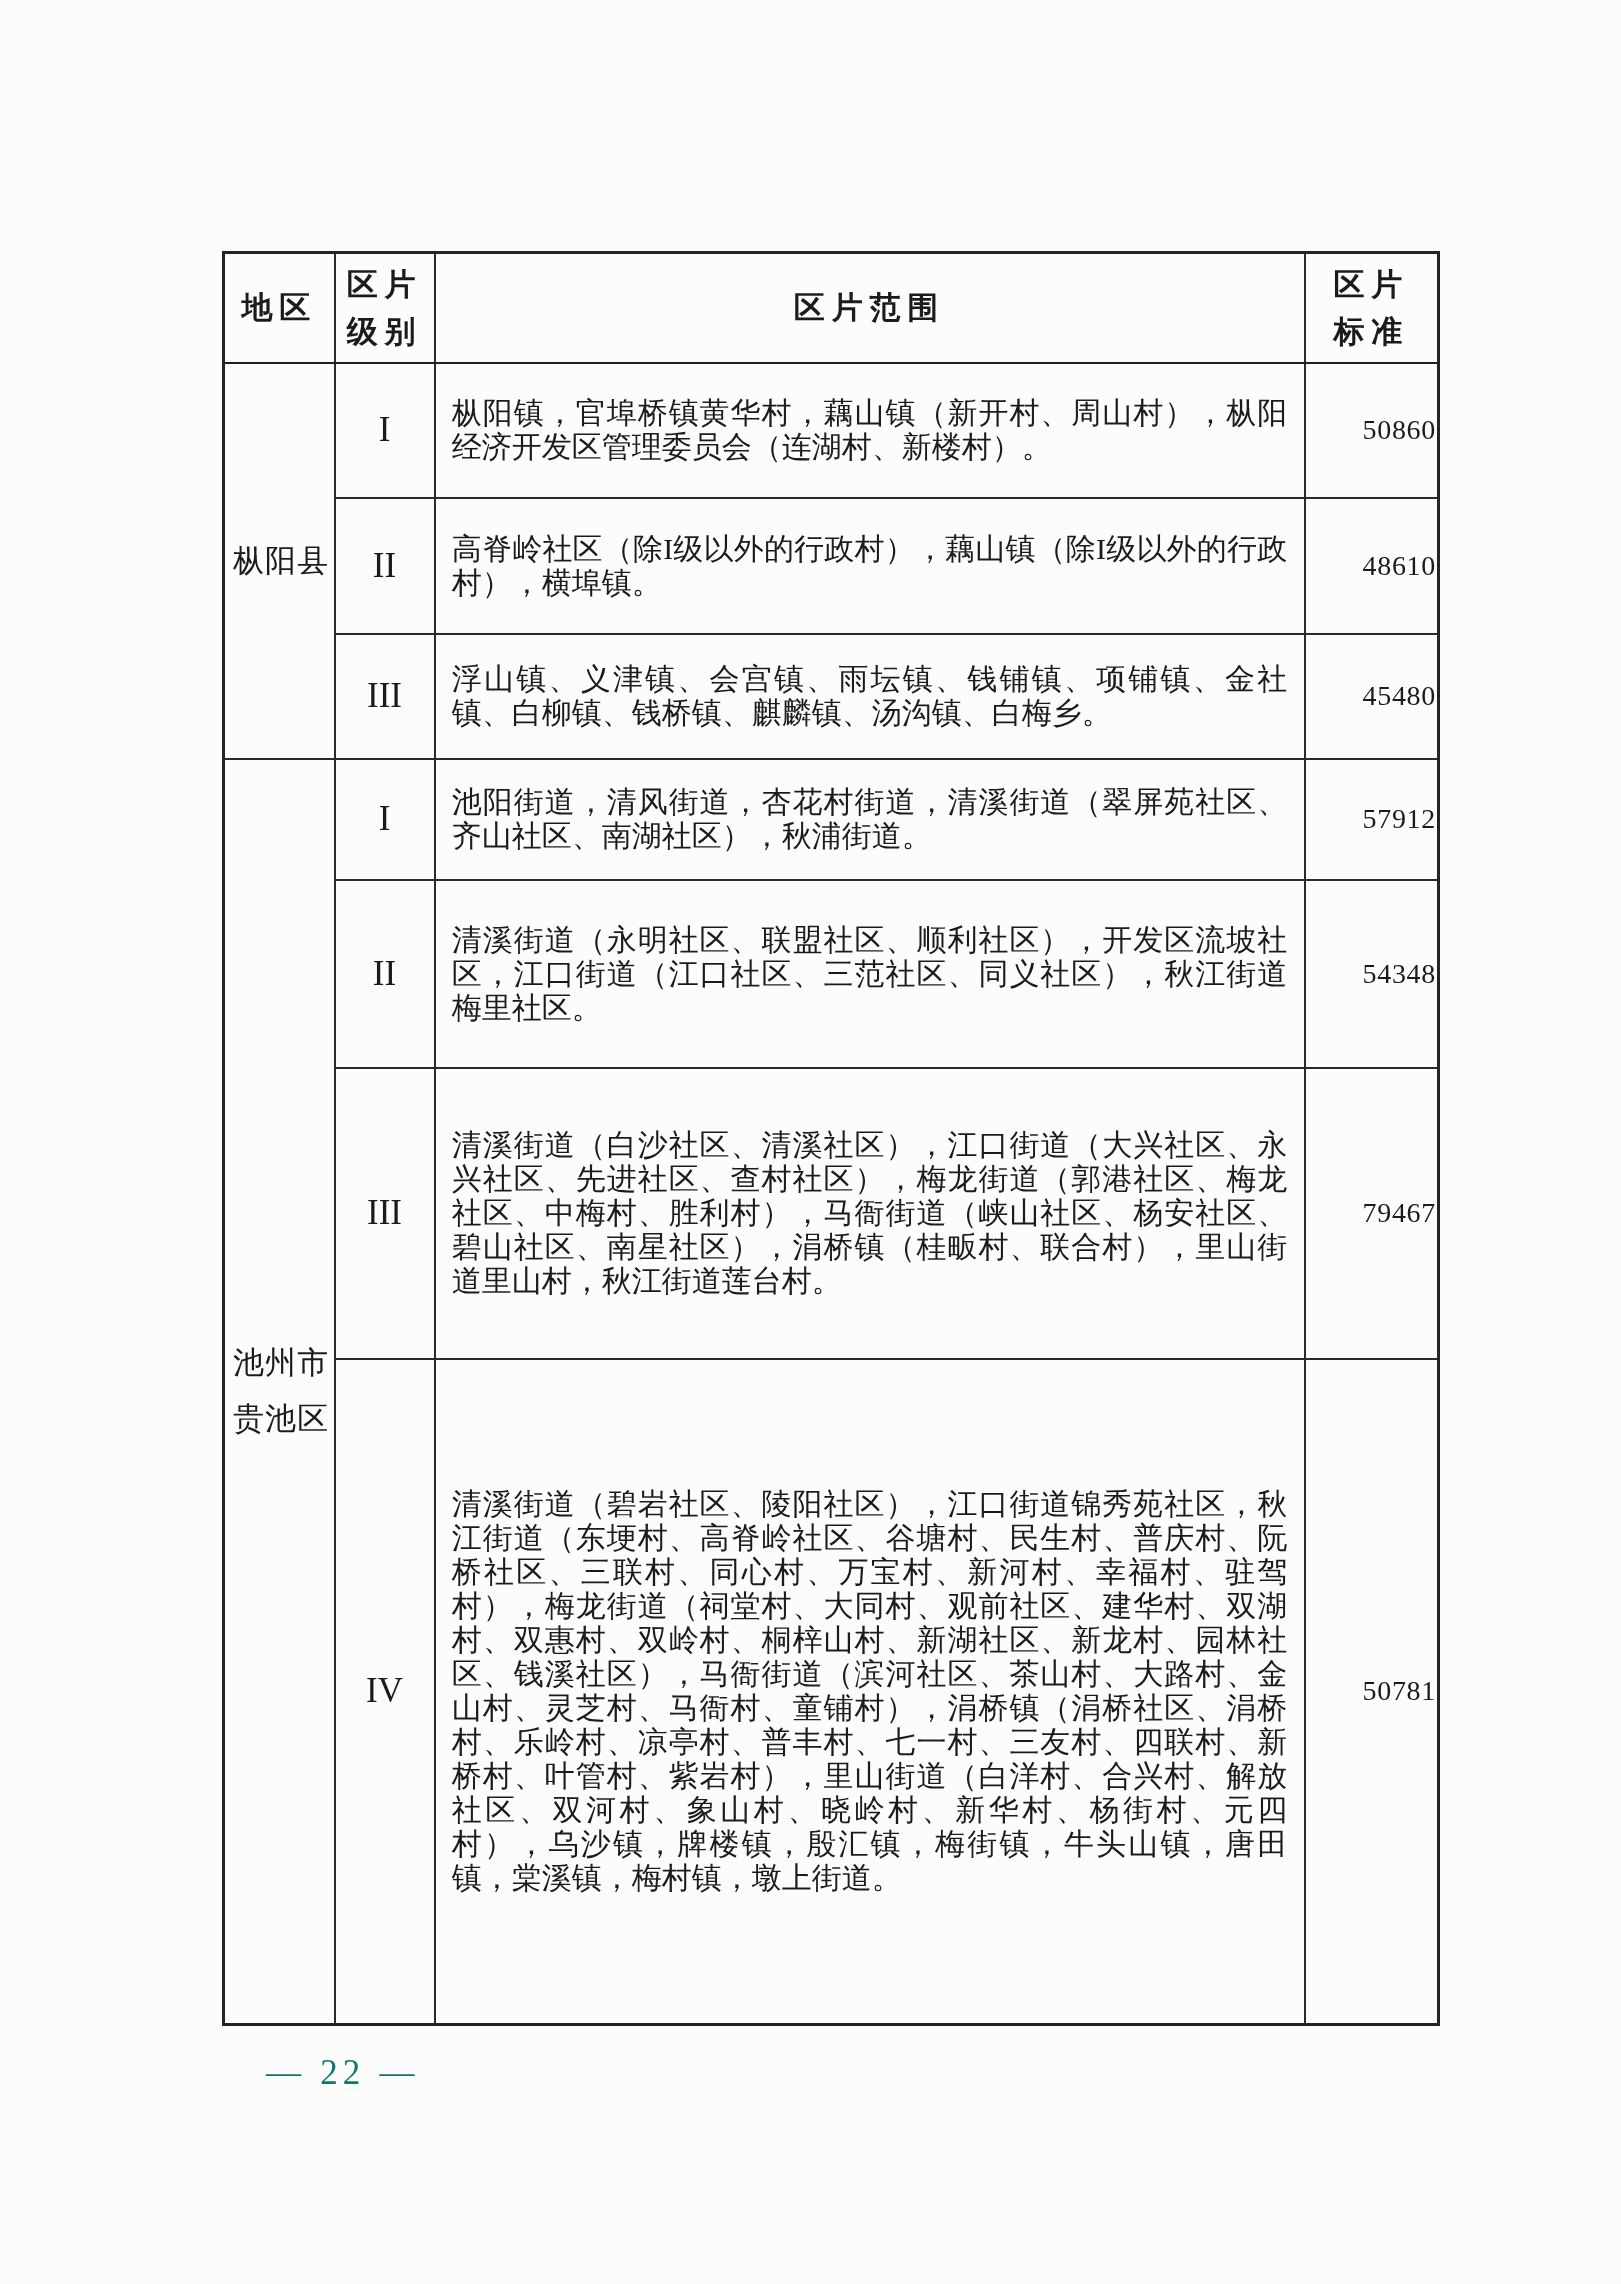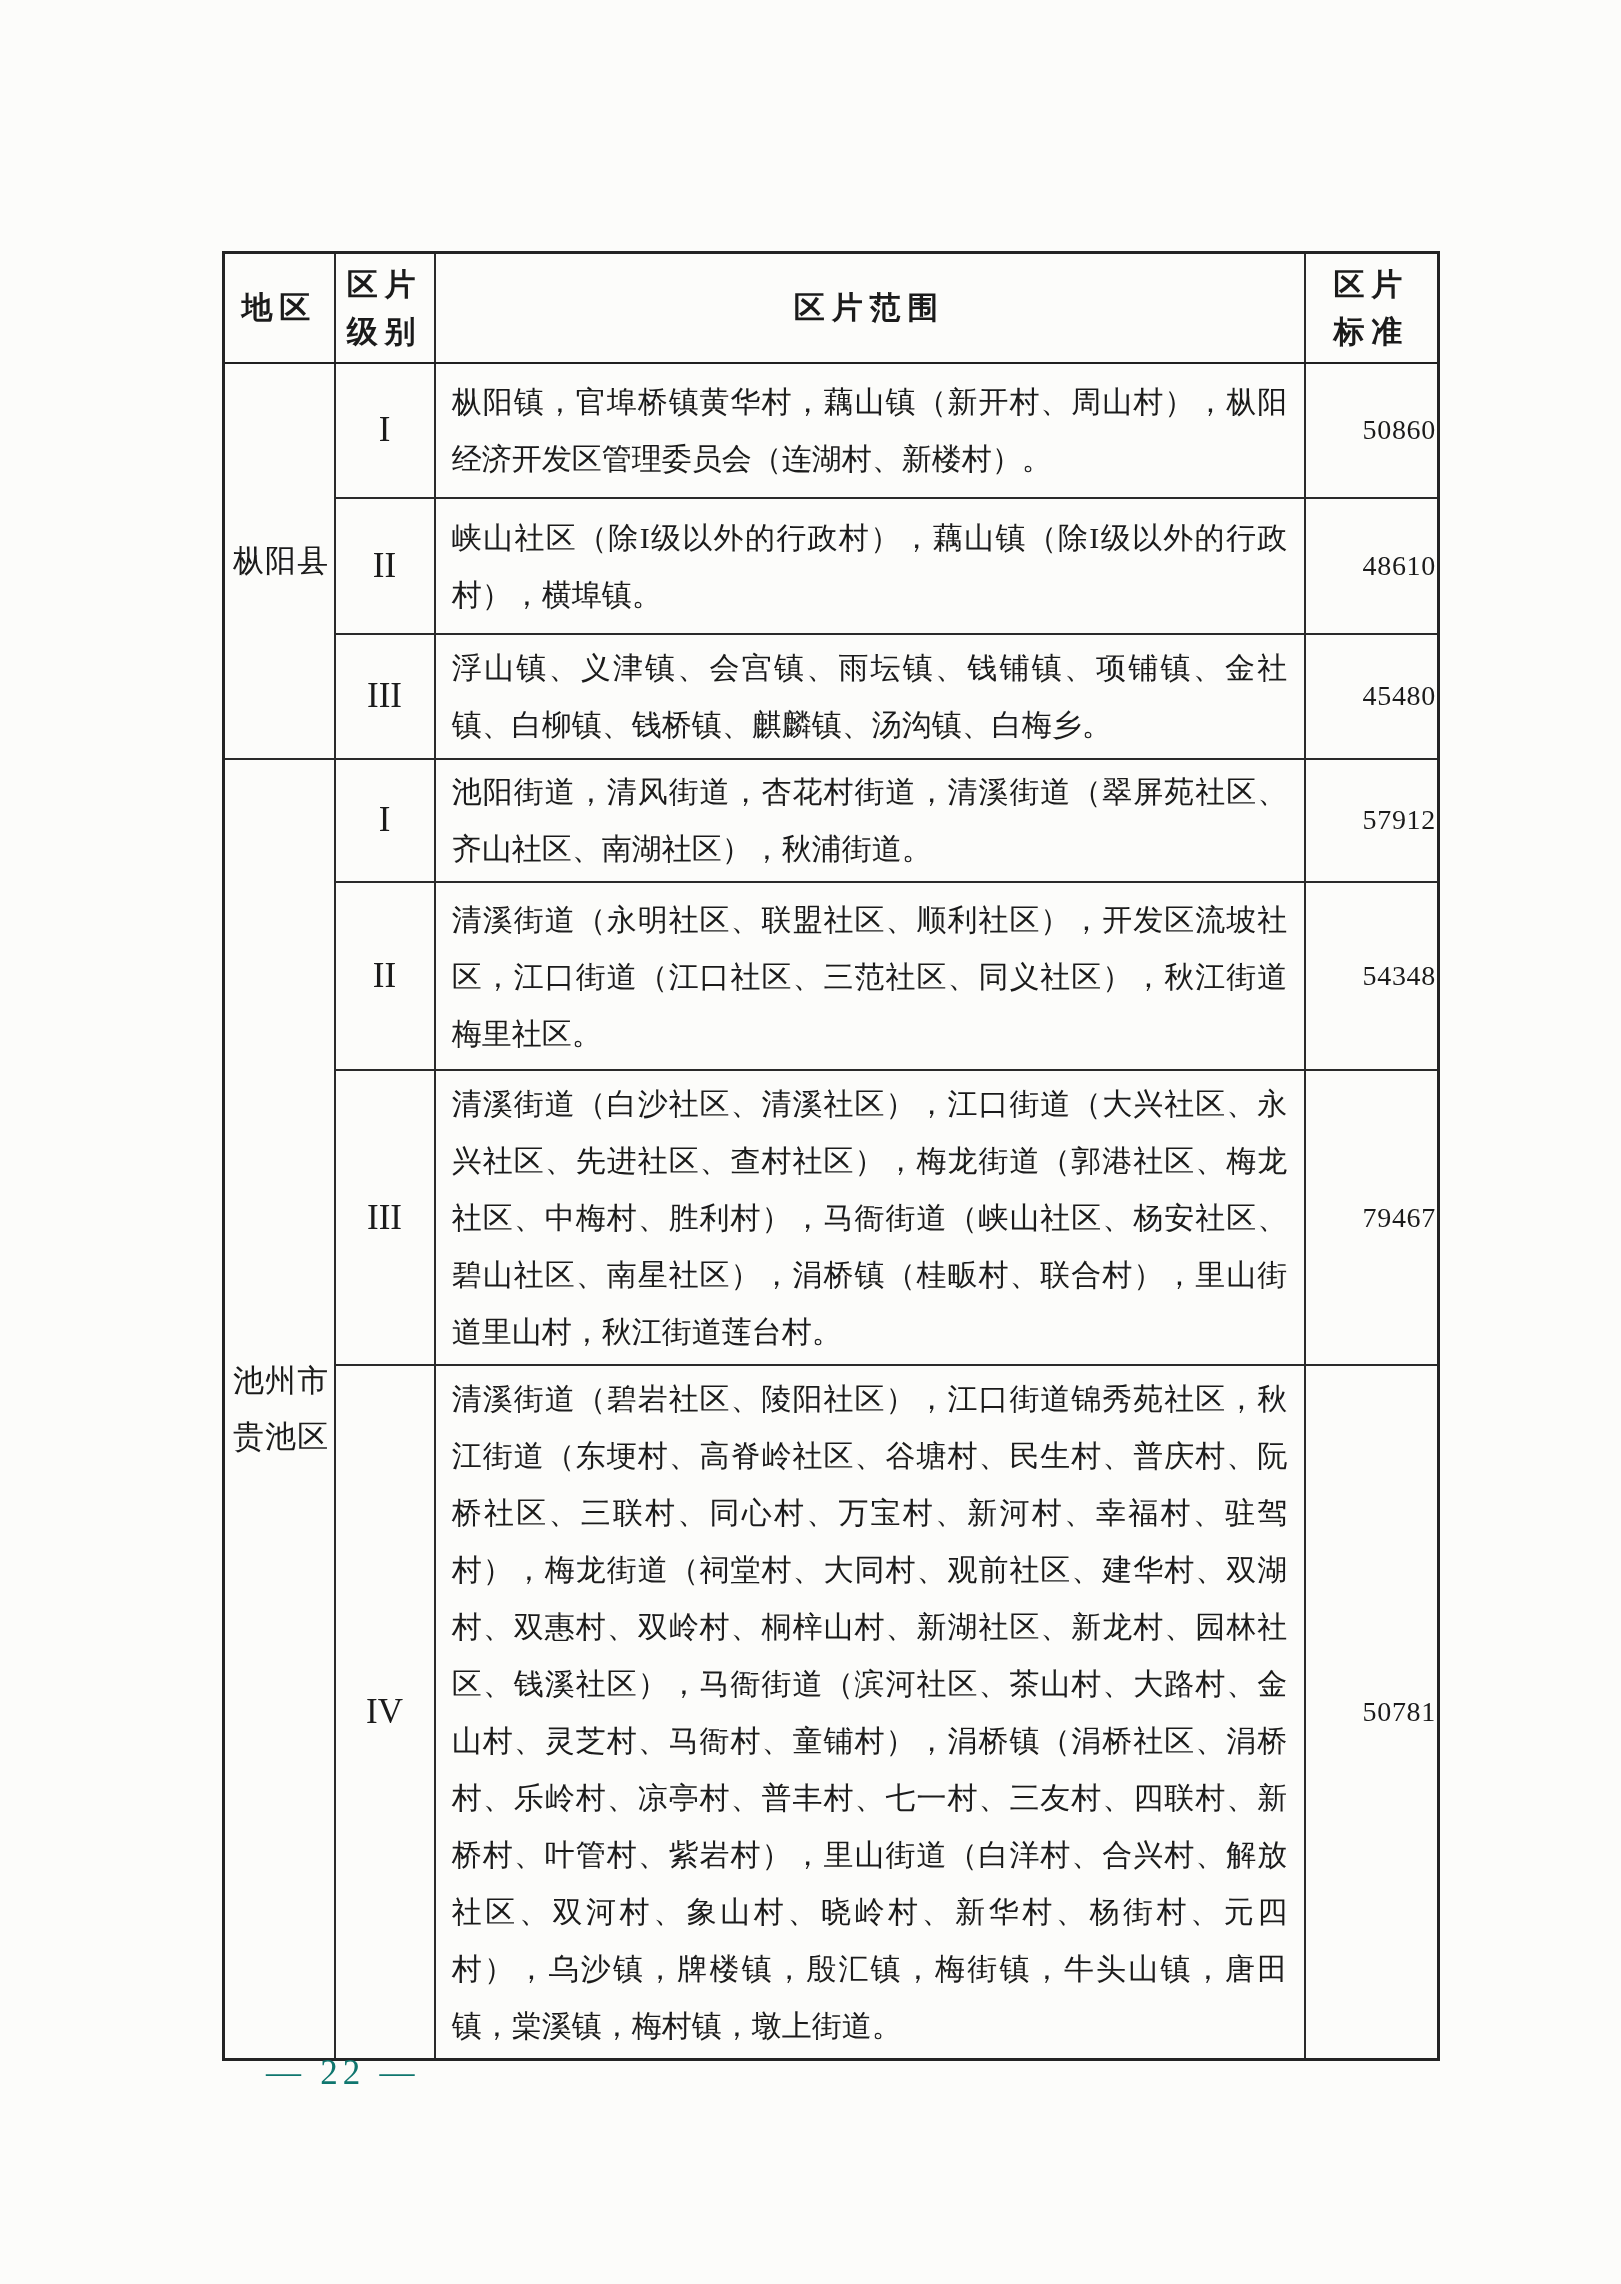--- a/index.html
+++ b/index.html
@@ -50,21 +50,21 @@
     padding: 0 3.9px;
     letter-spacing: 0.04em;
   }
   td.level {
     text-align: center;
     font-size: 35px;
     font-family: "Liberation Serif", "DejaVu Serif", serif;
   }
   td.range {
     font-size: 30px;
-    line-height: 57px;
+    line-height: 34px;
     text-align: justify;
     padding: 3.9px 16.3px;
   }
   td.standard {
     text-align: right;
     font-size: 28px;
     font-family: "Liberation Serif", "DejaVu Serif", serif;
     letter-spacing: 0.7px;
   }
   tr.rh0 { height: 135px; }
@@ -115,21 +115,21 @@
     <tbody>
 
       <tr class="rh0">
         <td class="region" rowspan="3">枞阳县</td>
         <td class="level">I</td>
         <td class="range">枞阳镇，官埠桥镇黄华村，藕山镇（新开村、周山村），枞阳经济开发区管理委员会（连湖村、新楼村）。</td>
         <td class="standard">50860</td>
       </tr>
       <tr class="rh1">
         <td class="level">II</td>
-        <td class="range">峡山社区（除I级以外的行政村），藕山镇（除I级以外的行政村），横埠镇。</td>
+        <td class="range">高脊岭社区（除I级以外的行政村），藕山镇（除I级以外的行政村），横埠镇。</td>
         <td class="standard">48610</td>
       </tr>
       <tr class="rh2">
         <td class="level">III</td>
         <td class="range">浮山镇、义津镇、会宫镇、雨坛镇、钱铺镇、项铺镇、金社镇、白柳镇、钱桥镇、麒麟镇、汤沟镇、白梅乡。</td>
         <td class="standard">45480</td>
       </tr>
 
       <tr class="rh3 group-sep">
         <td class="region" rowspan="4">池州市贵池区</td>

